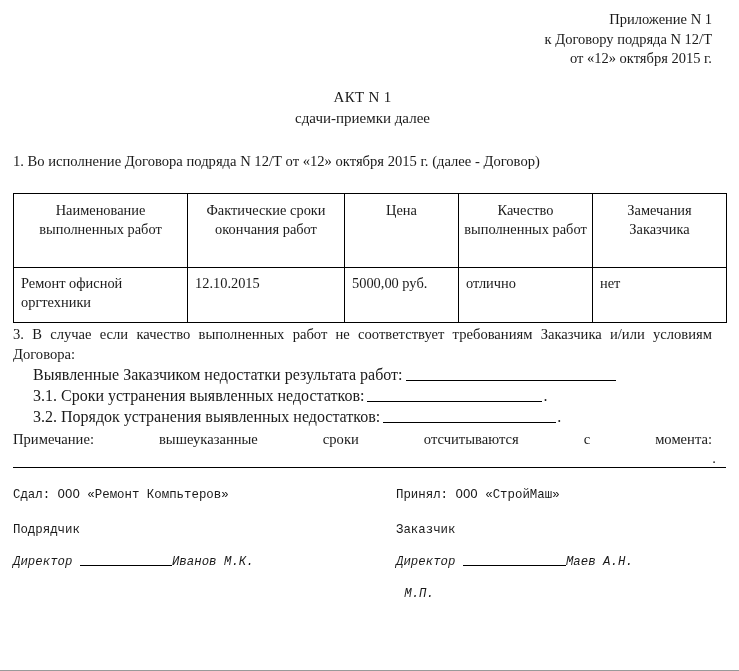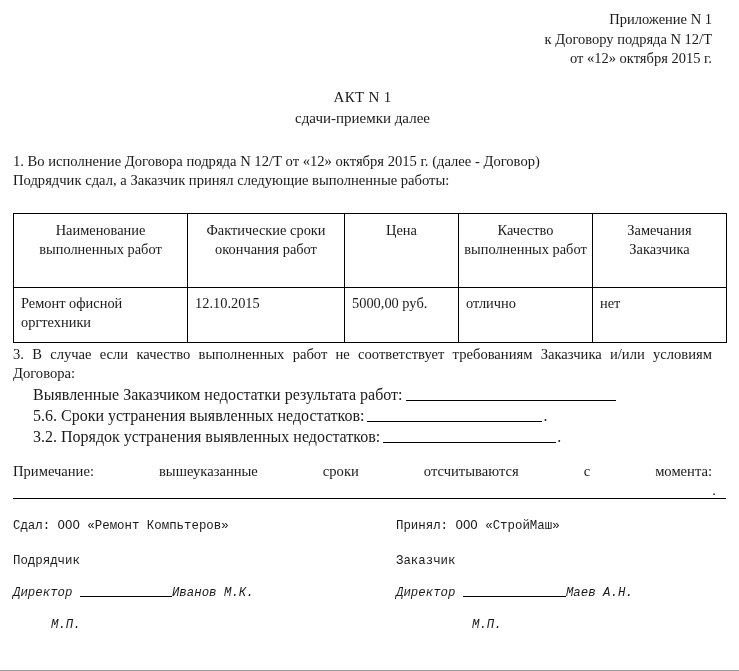--- a/index.html
+++ b/index.html
@@ -76,21 +76,21 @@
   .fill-a { width: 210px; }
   .fill-b { width: 175px; }
   .fill-c { width: 173px; }
   .fill-full {
     display: block;
     border-bottom: 1.4px solid #000;
     height: 12px;
     width: 713px;
     margin-top: 5px;
   }
-  .note-wrap { position: relative; margin-top: 15px; }
+  .note-wrap { position: relative; margin-top: 3px; }
   .note-dot {
     position: absolute;
     right: -4px;
     top: 20px;
     font-size: 14.6px;
   }
 
   
   table.works {
     border-collapse: collapse;
@@ -133,21 +133,21 @@
     white-space: pre;
   }
   .sig-col {
     width: 383px;
     flex: 0 0 383px;
   }
   .sig-col.right { width: 330px; flex: 0 0 330px; }
   .sig-gap-1 { margin-top: 19px; }
   .sig-gap-2 { margin-top: 19px; }
   .sig-gap-3 { margin-top: 16px; font-style: italic; }
-  .sig-indent { padding-left: 38px; }
+  .sig-indent { padding-left: 38px; text-align: right; }
   .sig-rule {
     display: inline-block;
     border-bottom: 1.2px solid #000;
     height: 11px;
     vertical-align: baseline;
     margin: 0 0 -1px 0;
   }
   .rule-left  { width: 92px; }
   .rule-right { width: 103px; }
 
@@ -170,21 +170,20 @@
     <div>от «12» октября 2015 г.</div>
   </div>
 
   <div class="title-block">
     <div class="title-main">АКТ N 1</div>
     <div class="title-sub">сдачи-приемки далее</div>
   </div>
 
   <div class="para para-1">
     <div>1. Во исполнение Договора подряда N 12/Т от «12» октября 2015 г. (далее - Договор)</div>
-    <div class="l2">Подрядчик сдал, а Заказчик принял следующие выполненные работы:</div>
   </div>
 
   <table class="works">
     <colgroup>
       <col class="c1">
         <col class="c2">
         <col class="c3">
         <col class="c4">
         <col class="c5">
     </colgroup>
@@ -209,21 +208,21 @@
   </table>
 
 
   <div class="para block-3 just">3. В случае если качество выполненных работ не соответствует требованиям Заказчика и/или условиям Договора:</div>
 
   <div class="line-row">
     <span>Выявленные Заказчиком недостатки результата работ:</span><span class="fill fill-a"></span>
   </div>
 
   <div class="line-row">
-    <span>5.6. Сроки устранения выявленных недостатков:</span><span class="fill fill-b"></span><span>.</span>
+    <span>3.1. Сроки устранения выявленных недостатков:</span><span class="fill fill-b"></span><span>.</span>
   </div>
 
   <div class="line-row">
     <span>3.2. Порядок устранения выявленных недостатков:</span><span class="fill fill-c"></span><span>.</span>
   </div>
 
   <div class="note-wrap">
     <div class="para spread">Примечание: вышеуказанные сроки отсчитываются с момента:</div>
     <div class="fill-full"></div>
     <span class="note-dot">.</span>

